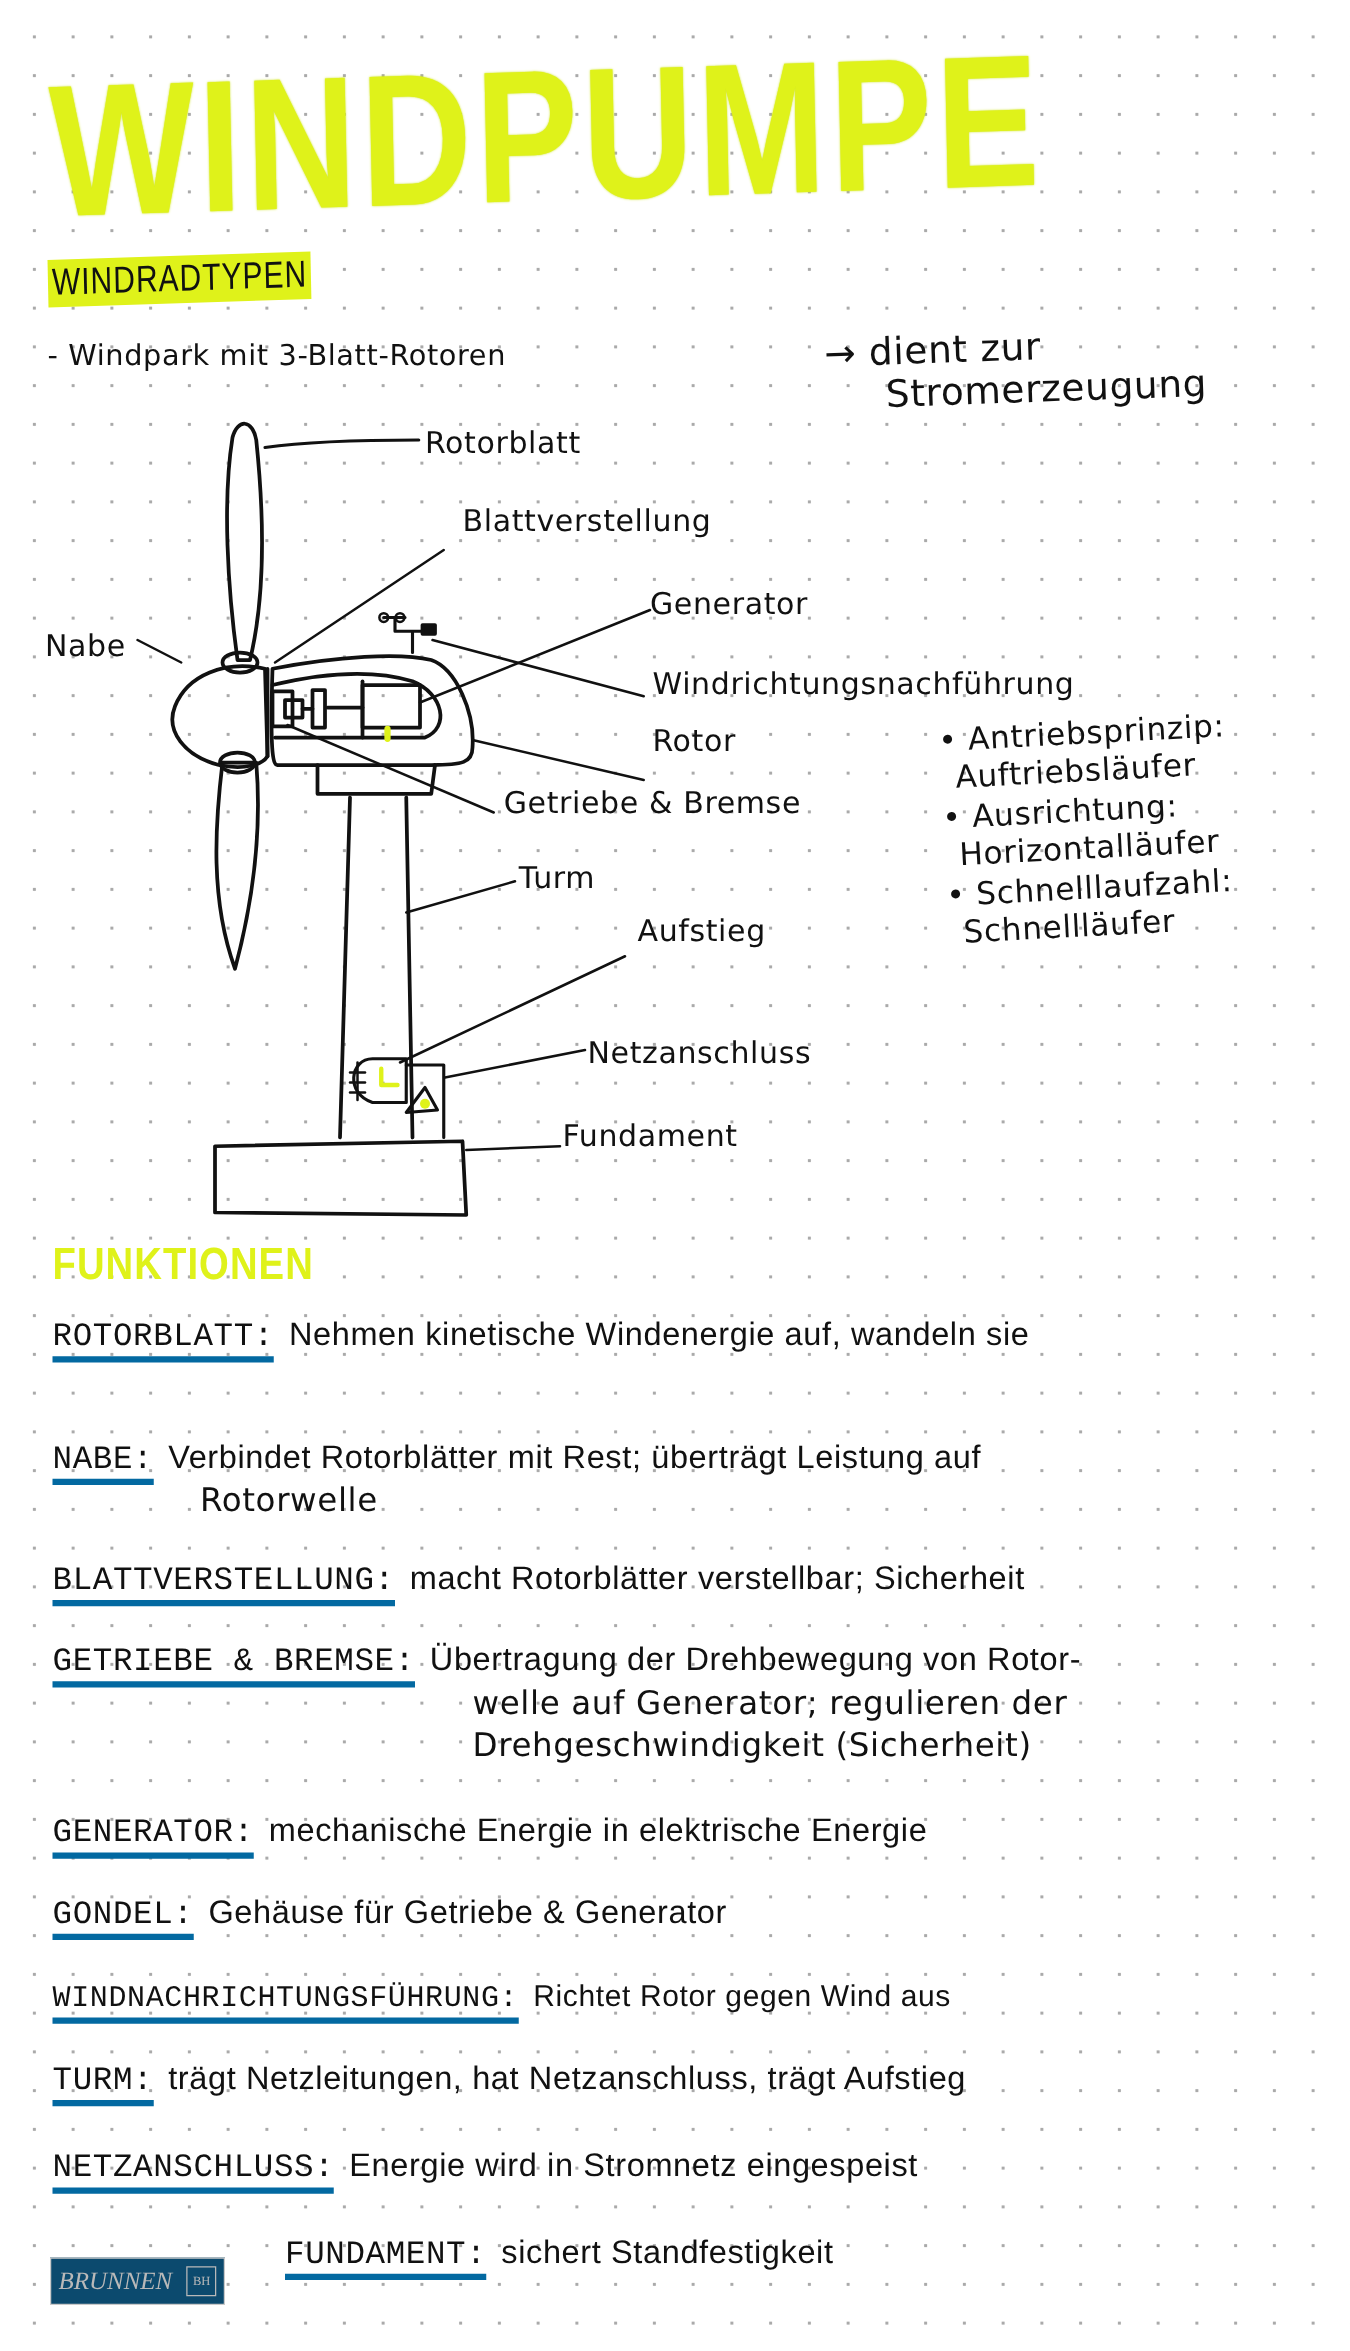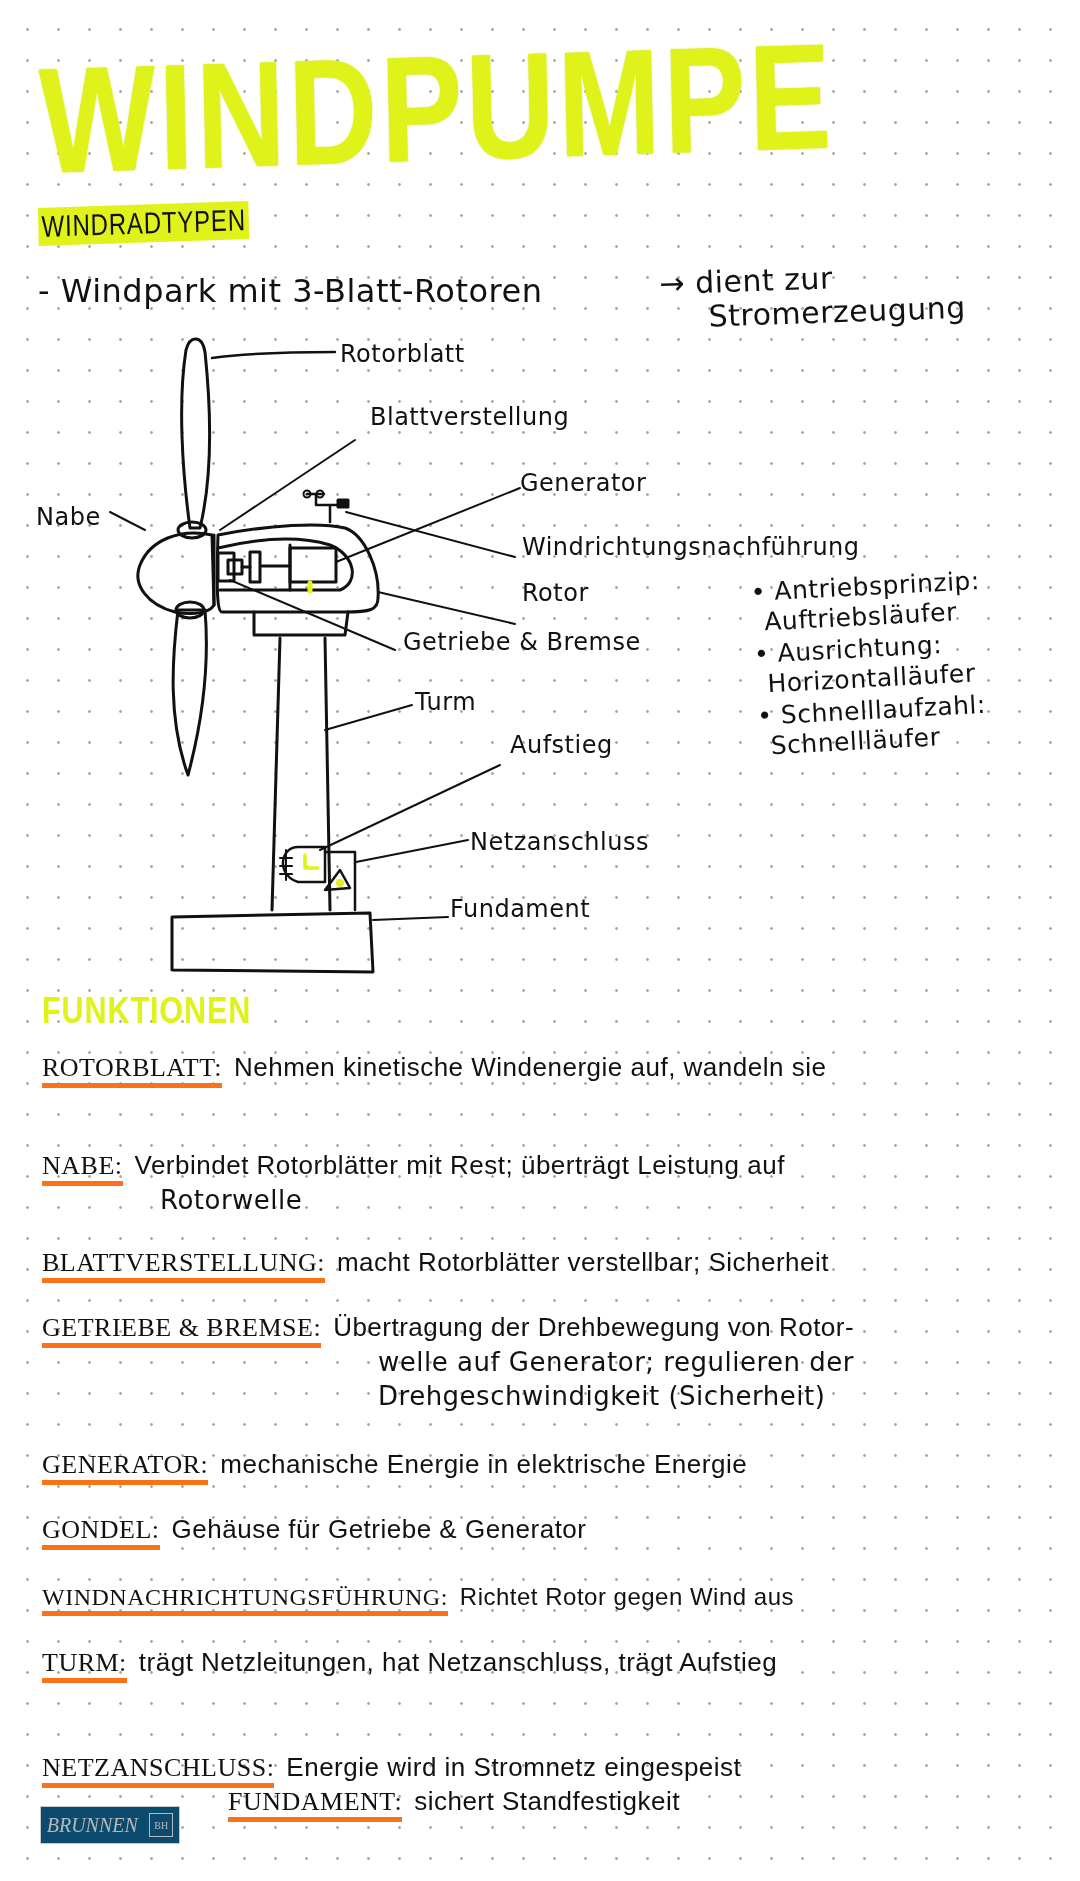--- a/index.html
+++ b/index.html
@@ -20,37 +20,37 @@
     left: 38px; top: 46px; font-family: "Liberation Sans", sans-serif;
     font-weight: bold; font-size: 150px; line-height: 150px;
     color: #dff21a; letter-spacing: 4px; transform: scaleX(0.82) rotate(-1.5deg);
     transform-origin: left top; text-shadow: 0 0 2px #c8e010;
   }
   .subhead {
     left: 38px; top: 208px; font-size: 30px; line-height: 38px;
     padding: 0 4px; background: #dff21a; font-family: "Liberation Sans", sans-serif;
     letter-spacing: 1px; transform: scaleX(0.8) rotate(-1.5deg); transform-origin: left top;
   }
-  .line1 { left: 38px; top: 272px; font-size: 32px; }
+  .line1 { left: 38px; top: 272px; font-size: 23px; }
   .arrownote { left: 660px; top: 262px; font-size: 30px; line-height: 34px; transform: rotate(-2deg); }
 
   
   .lbl { font-size: 24px; line-height: 34px; }
   .props { left: 750px; top: 578px; font-size: 25px; line-height: 30px; transform: rotate(-3deg); transform-origin: left top; }
   .props .item { margin-bottom: 2px; }
 
   
   .funk-head {
     left: 42px; top: 990px; font-family: "Liberation Sans", sans-serif; font-weight: bold;
     font-size: 36px; color: #dff21a; letter-spacing: 1px; transform: scaleX(0.85); transform-origin: left top;
   }
   .fn { position: absolute; font-size: 26px; line-height: 34px; white-space: nowrap; }
   .fn .term {
-    font-family: Liberation Serif, serif; letter-spacing: 0.5px;
-    border-bottom: 5px solid #f97316; padding-bottom: 1px; margin-right: 12px;
+    font-family: Liberation Mono, monospace; letter-spacing: 0.5px;
+    border-bottom: 5px solid #0369a1; padding-bottom: 1px; margin-right: 12px;
   }
   .fn .desc { font-family: Liberation Sans, sans-serif; }
   .fn .cont { display: block; }
 
   .brand {
     left: 40px; top: 1806px; width: 138px; height: 36px; border: 1.5px solid #c9c9c9;
     color: #b9b9b9; font-family: "Liberation Serif", serif; font-style: italic; font-size: 20px;
     display: flex; align-items: center; justify-content: space-around; background: #0c4a6e;
   }
   .brand .mark { width: 22px; height: 22px; border: 1.5px solid #b9b9b9; font-size: 10px; font-style: normal; display:flex; align-items:center; justify-content:center; }
@@ -178,21 +178,21 @@
 </div>
 <div class="fn hand" style="left:42px; top:1512px;">
   <span class="term">GONDEL:</span><span class="desc">Gehäuse für Getriebe &amp; Generator</span>
 </div>
 <div class="fn hand" style="left:42px; top:1580px; font-size:24px;">
   <span class="term">WINDNACHRICHTUNGSFÜHRUNG:</span><span class="desc">Richtet Rotor gegen Wind aus</span>
 </div>
 <div class="fn hand" style="left:42px; top:1645px;">
   <span class="term">TURM:</span><span class="desc">trägt Netzleitungen, hat Netzanschluss, trägt Aufstieg</span>
 </div>
-<div class="fn hand" style="left:42px; top:1715px;margin-top:35px;">
+<div class="fn hand" style="left:42px; top:1715px;">
   <span class="term">NETZANSCHLUSS:</span><span class="desc">Energie wird in Stromnetz eingespeist</span>
 </div>
 <div class="fn hand" style="left:228px; top:1784px;">
   <span class="term">FUNDAMENT:</span><span class="desc">sichert Standfestigkeit</span>
 </div>
 
 <div class="abs brand">
   <span>BRUNNEN</span>
   <span class="mark">BH</span>
 </div>

